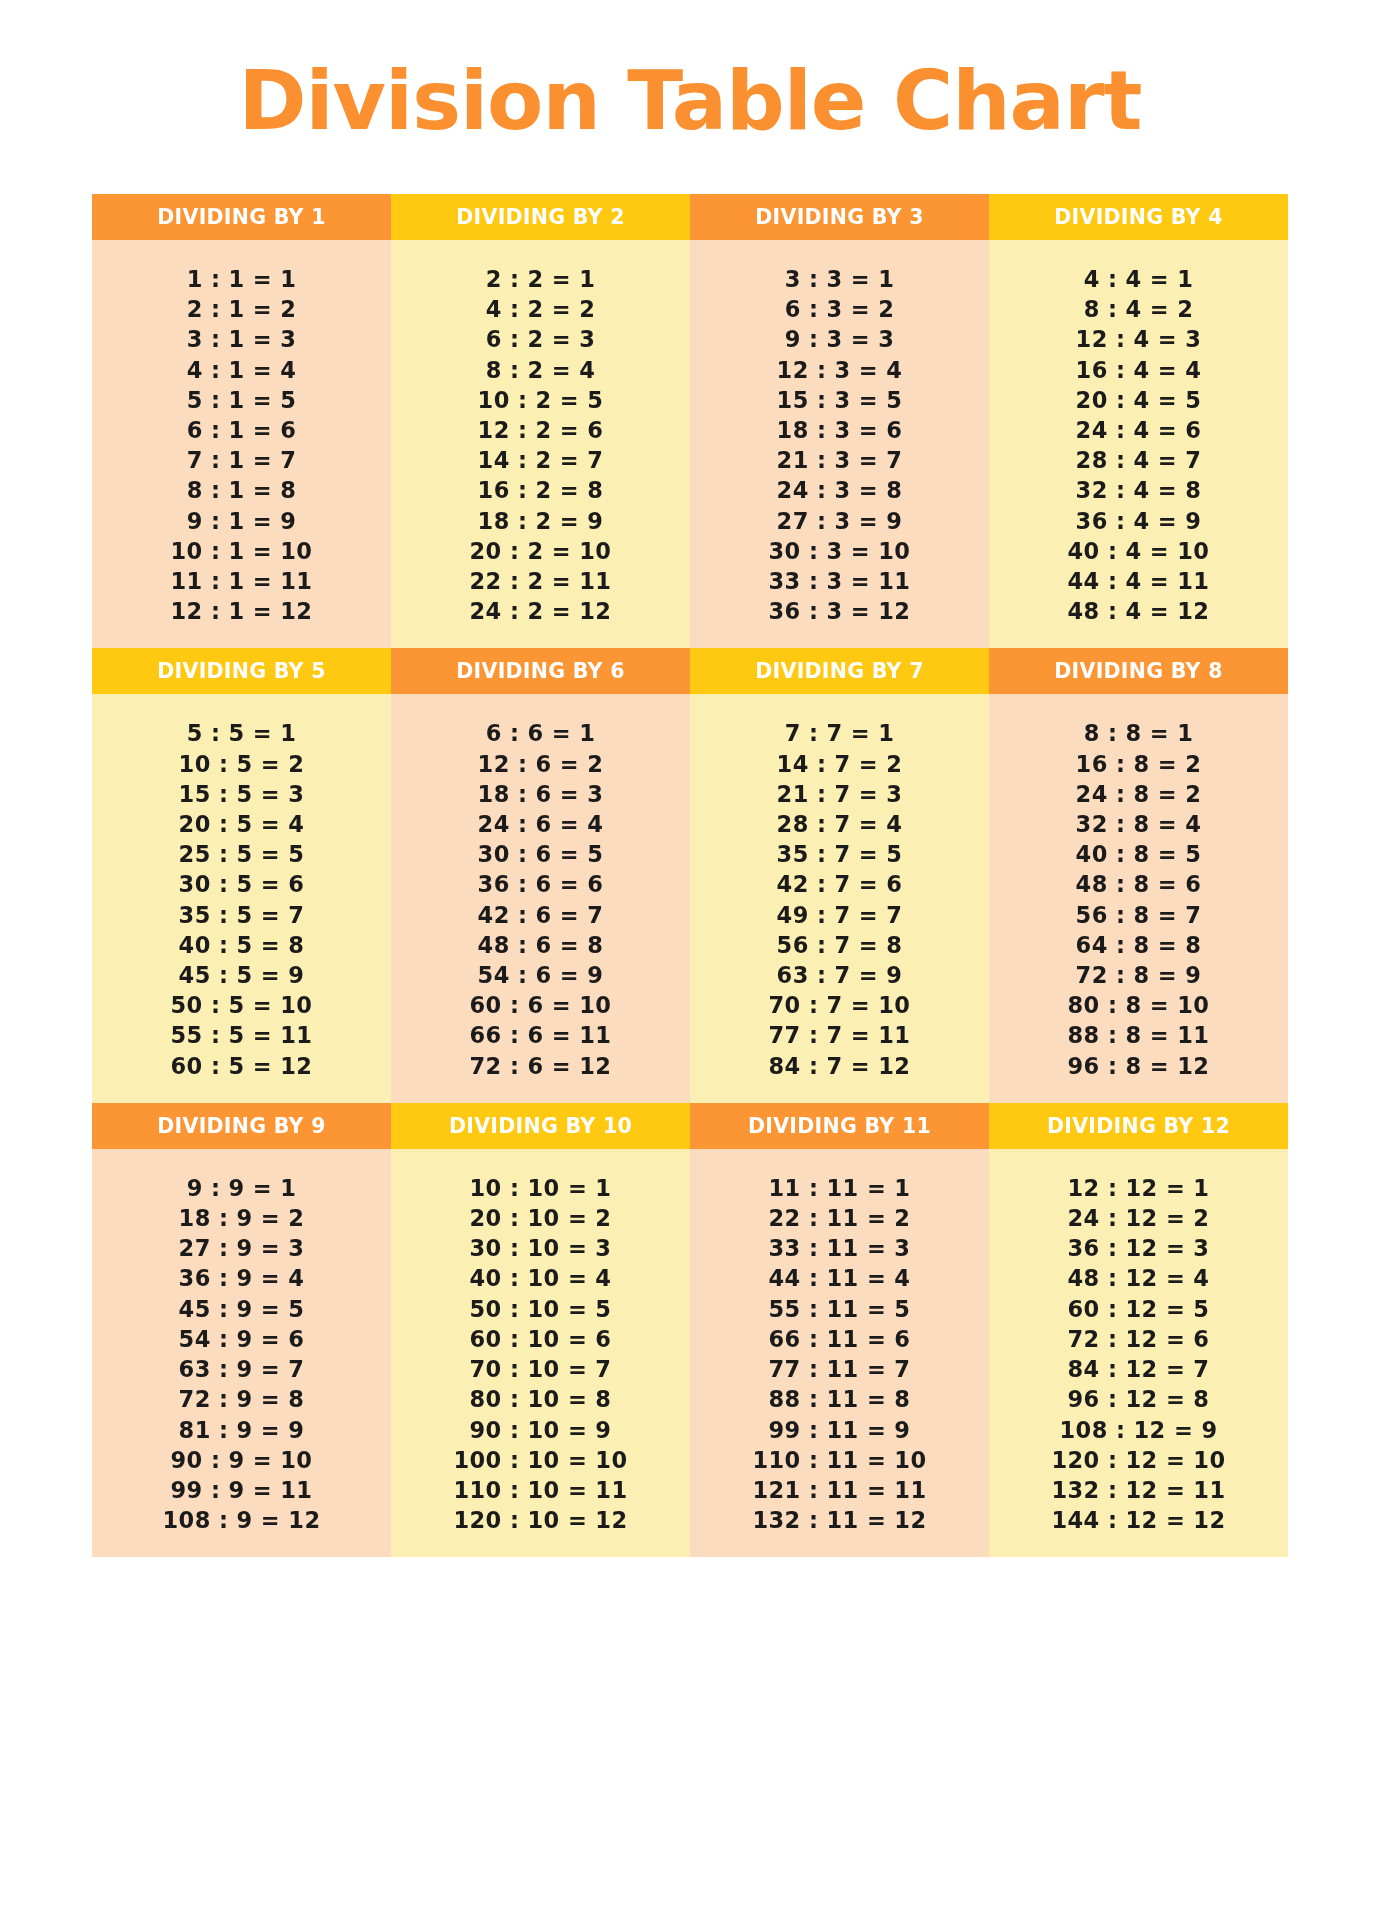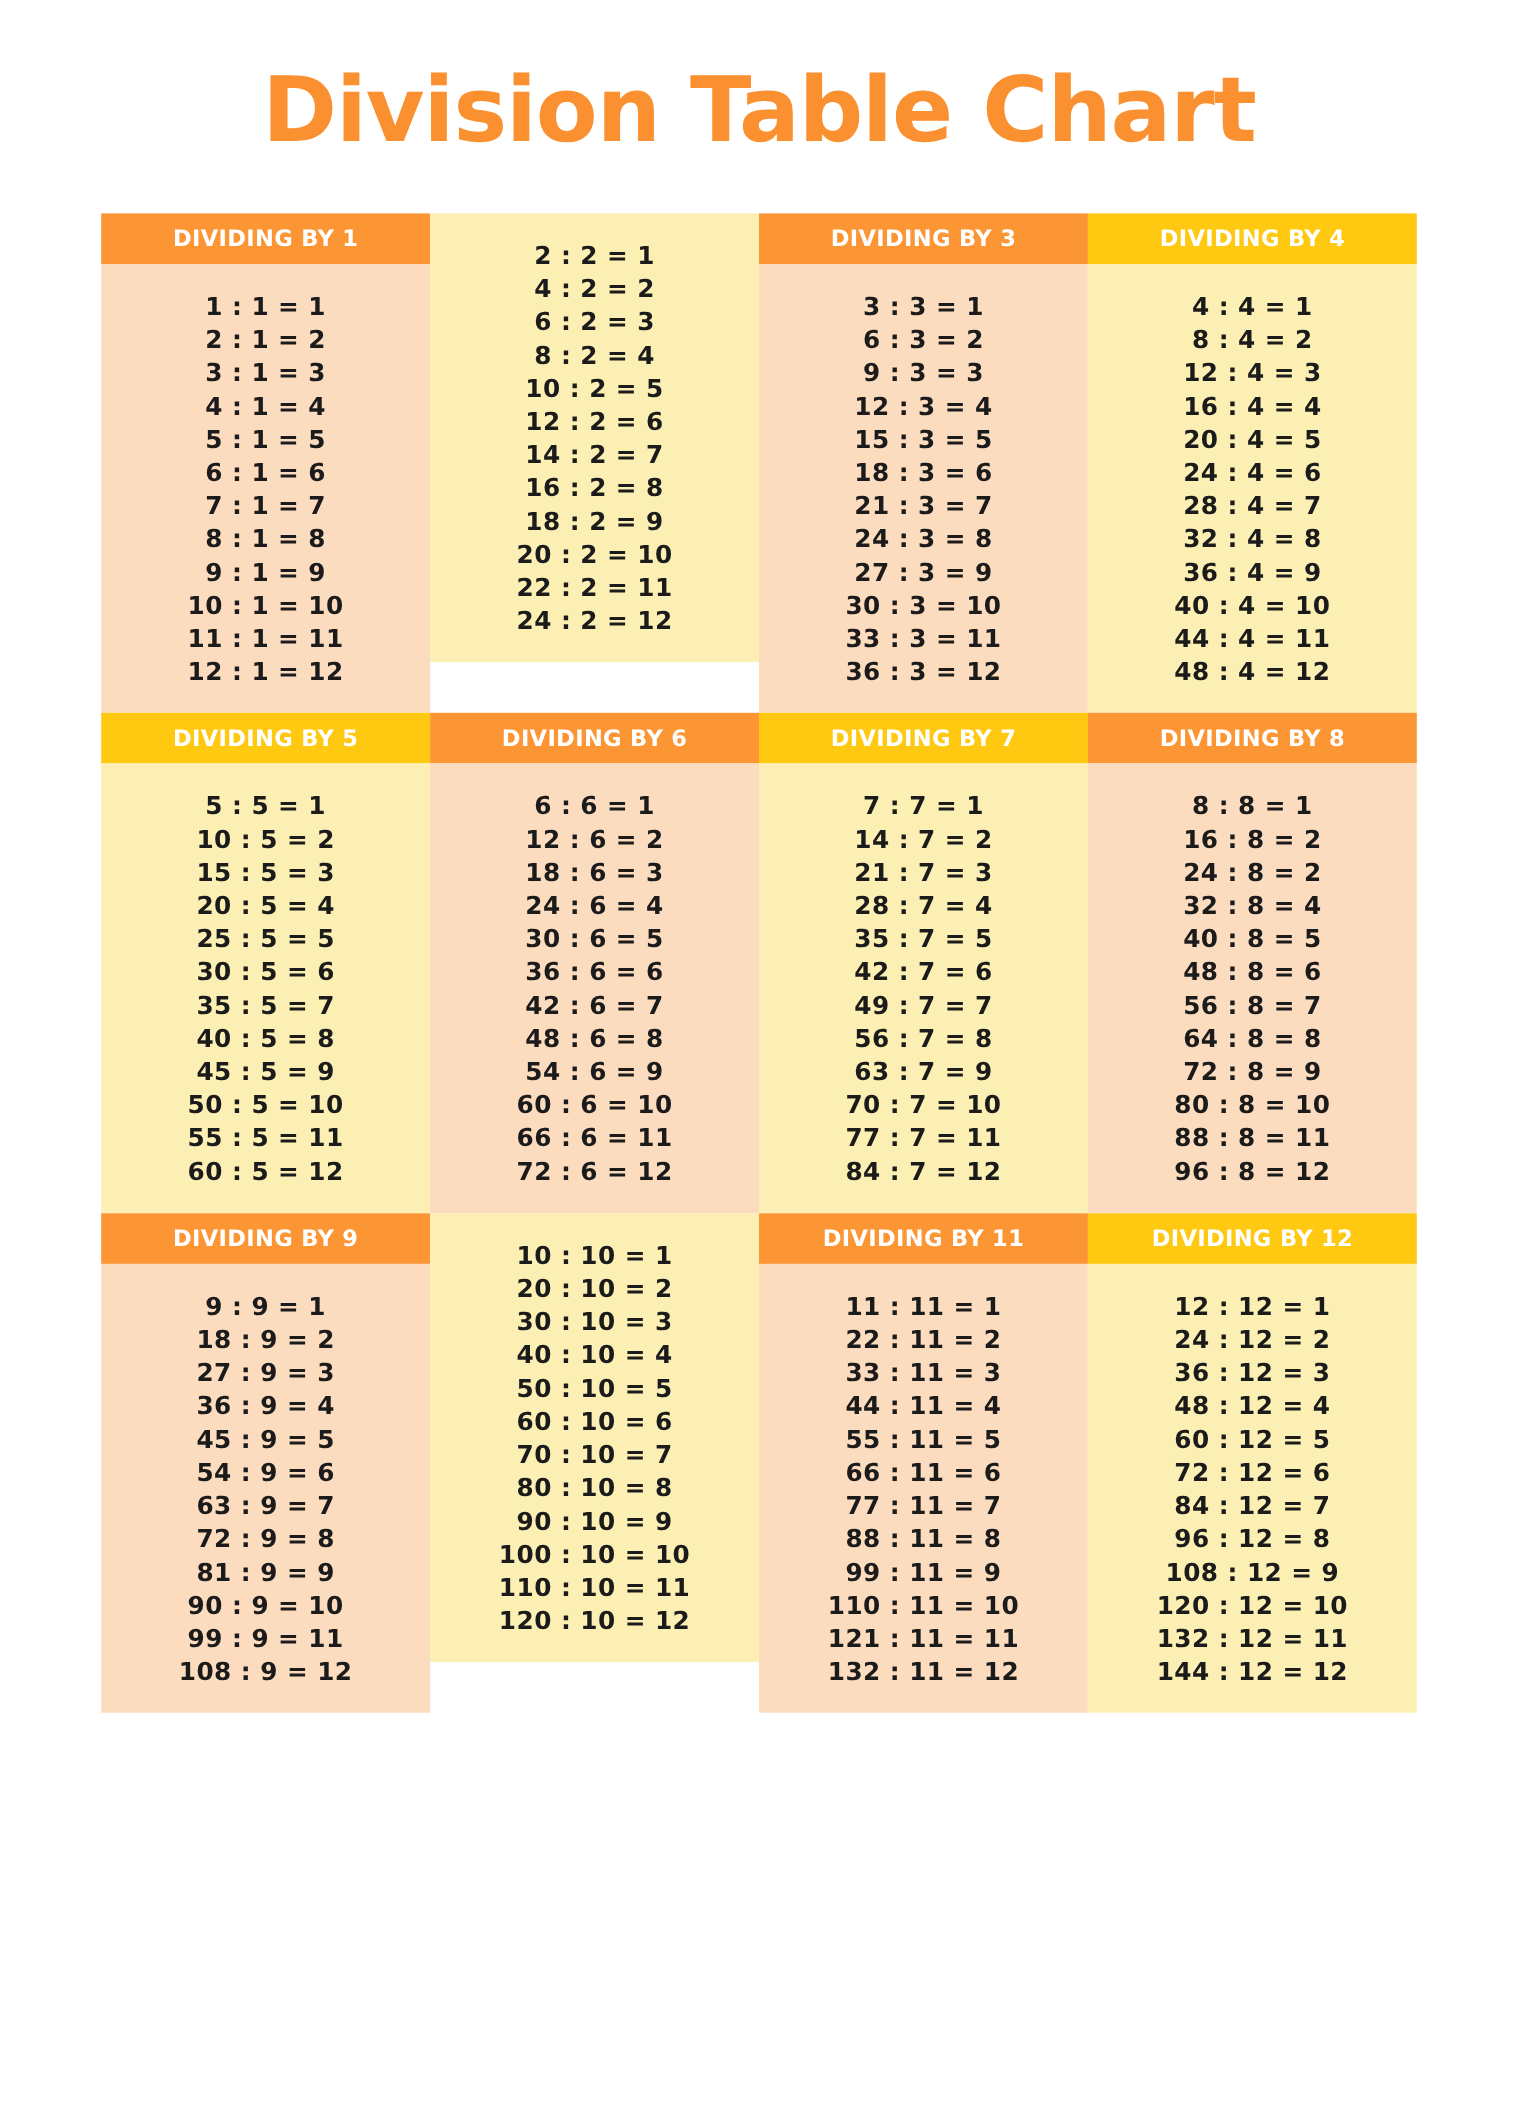--- a/index.html
+++ b/index.html
@@ -116,20 +116,21 @@
             <div class="fact">6 : 1 = 6</div>
             <div class="fact">7 : 1 = 7</div>
             <div class="fact">8 : 1 = 8</div>
             <div class="fact">9 : 1 = 9</div>
             <div class="fact">10 : 1 = 10</div>
             <div class="fact">11 : 1 = 11</div>
             <div class="fact">12 : 1 = 12</div>
           </div>
         </div>
         <div class="block">
+          <div class="block-header hdr-yellow">DIVIDING BY 2</div>
           <div class="block-body bd-cream">
             <div class="fact">2 : 2 = 1</div>
             <div class="fact">4 : 2 = 2</div>
             <div class="fact">6 : 2 = 3</div>
             <div class="fact">8 : 2 = 4</div>
             <div class="fact">10 : 2 = 5</div>
             <div class="fact">12 : 2 = 6</div>
             <div class="fact">14 : 2 = 7</div>
             <div class="fact">16 : 2 = 8</div>
             <div class="fact">18 : 2 = 9</div>
@@ -255,20 +256,21 @@
             <div class="fact">54 : 9 = 6</div>
             <div class="fact">63 : 9 = 7</div>
             <div class="fact">72 : 9 = 8</div>
             <div class="fact">81 : 9 = 9</div>
             <div class="fact">90 : 9 = 10</div>
             <div class="fact">99 : 9 = 11</div>
             <div class="fact">108 : 9 = 12</div>
           </div>
         </div>
         <div class="block">
+          <div class="block-header hdr-yellow">DIVIDING BY 10</div>
           <div class="block-body bd-cream">
             <div class="fact">10 : 10 = 1</div>
             <div class="fact">20 : 10 = 2</div>
             <div class="fact">30 : 10 = 3</div>
             <div class="fact">40 : 10 = 4</div>
             <div class="fact">50 : 10 = 5</div>
             <div class="fact">60 : 10 = 6</div>
             <div class="fact">70 : 10 = 7</div>
             <div class="fact">80 : 10 = 8</div>
             <div class="fact">90 : 10 = 9</div>

